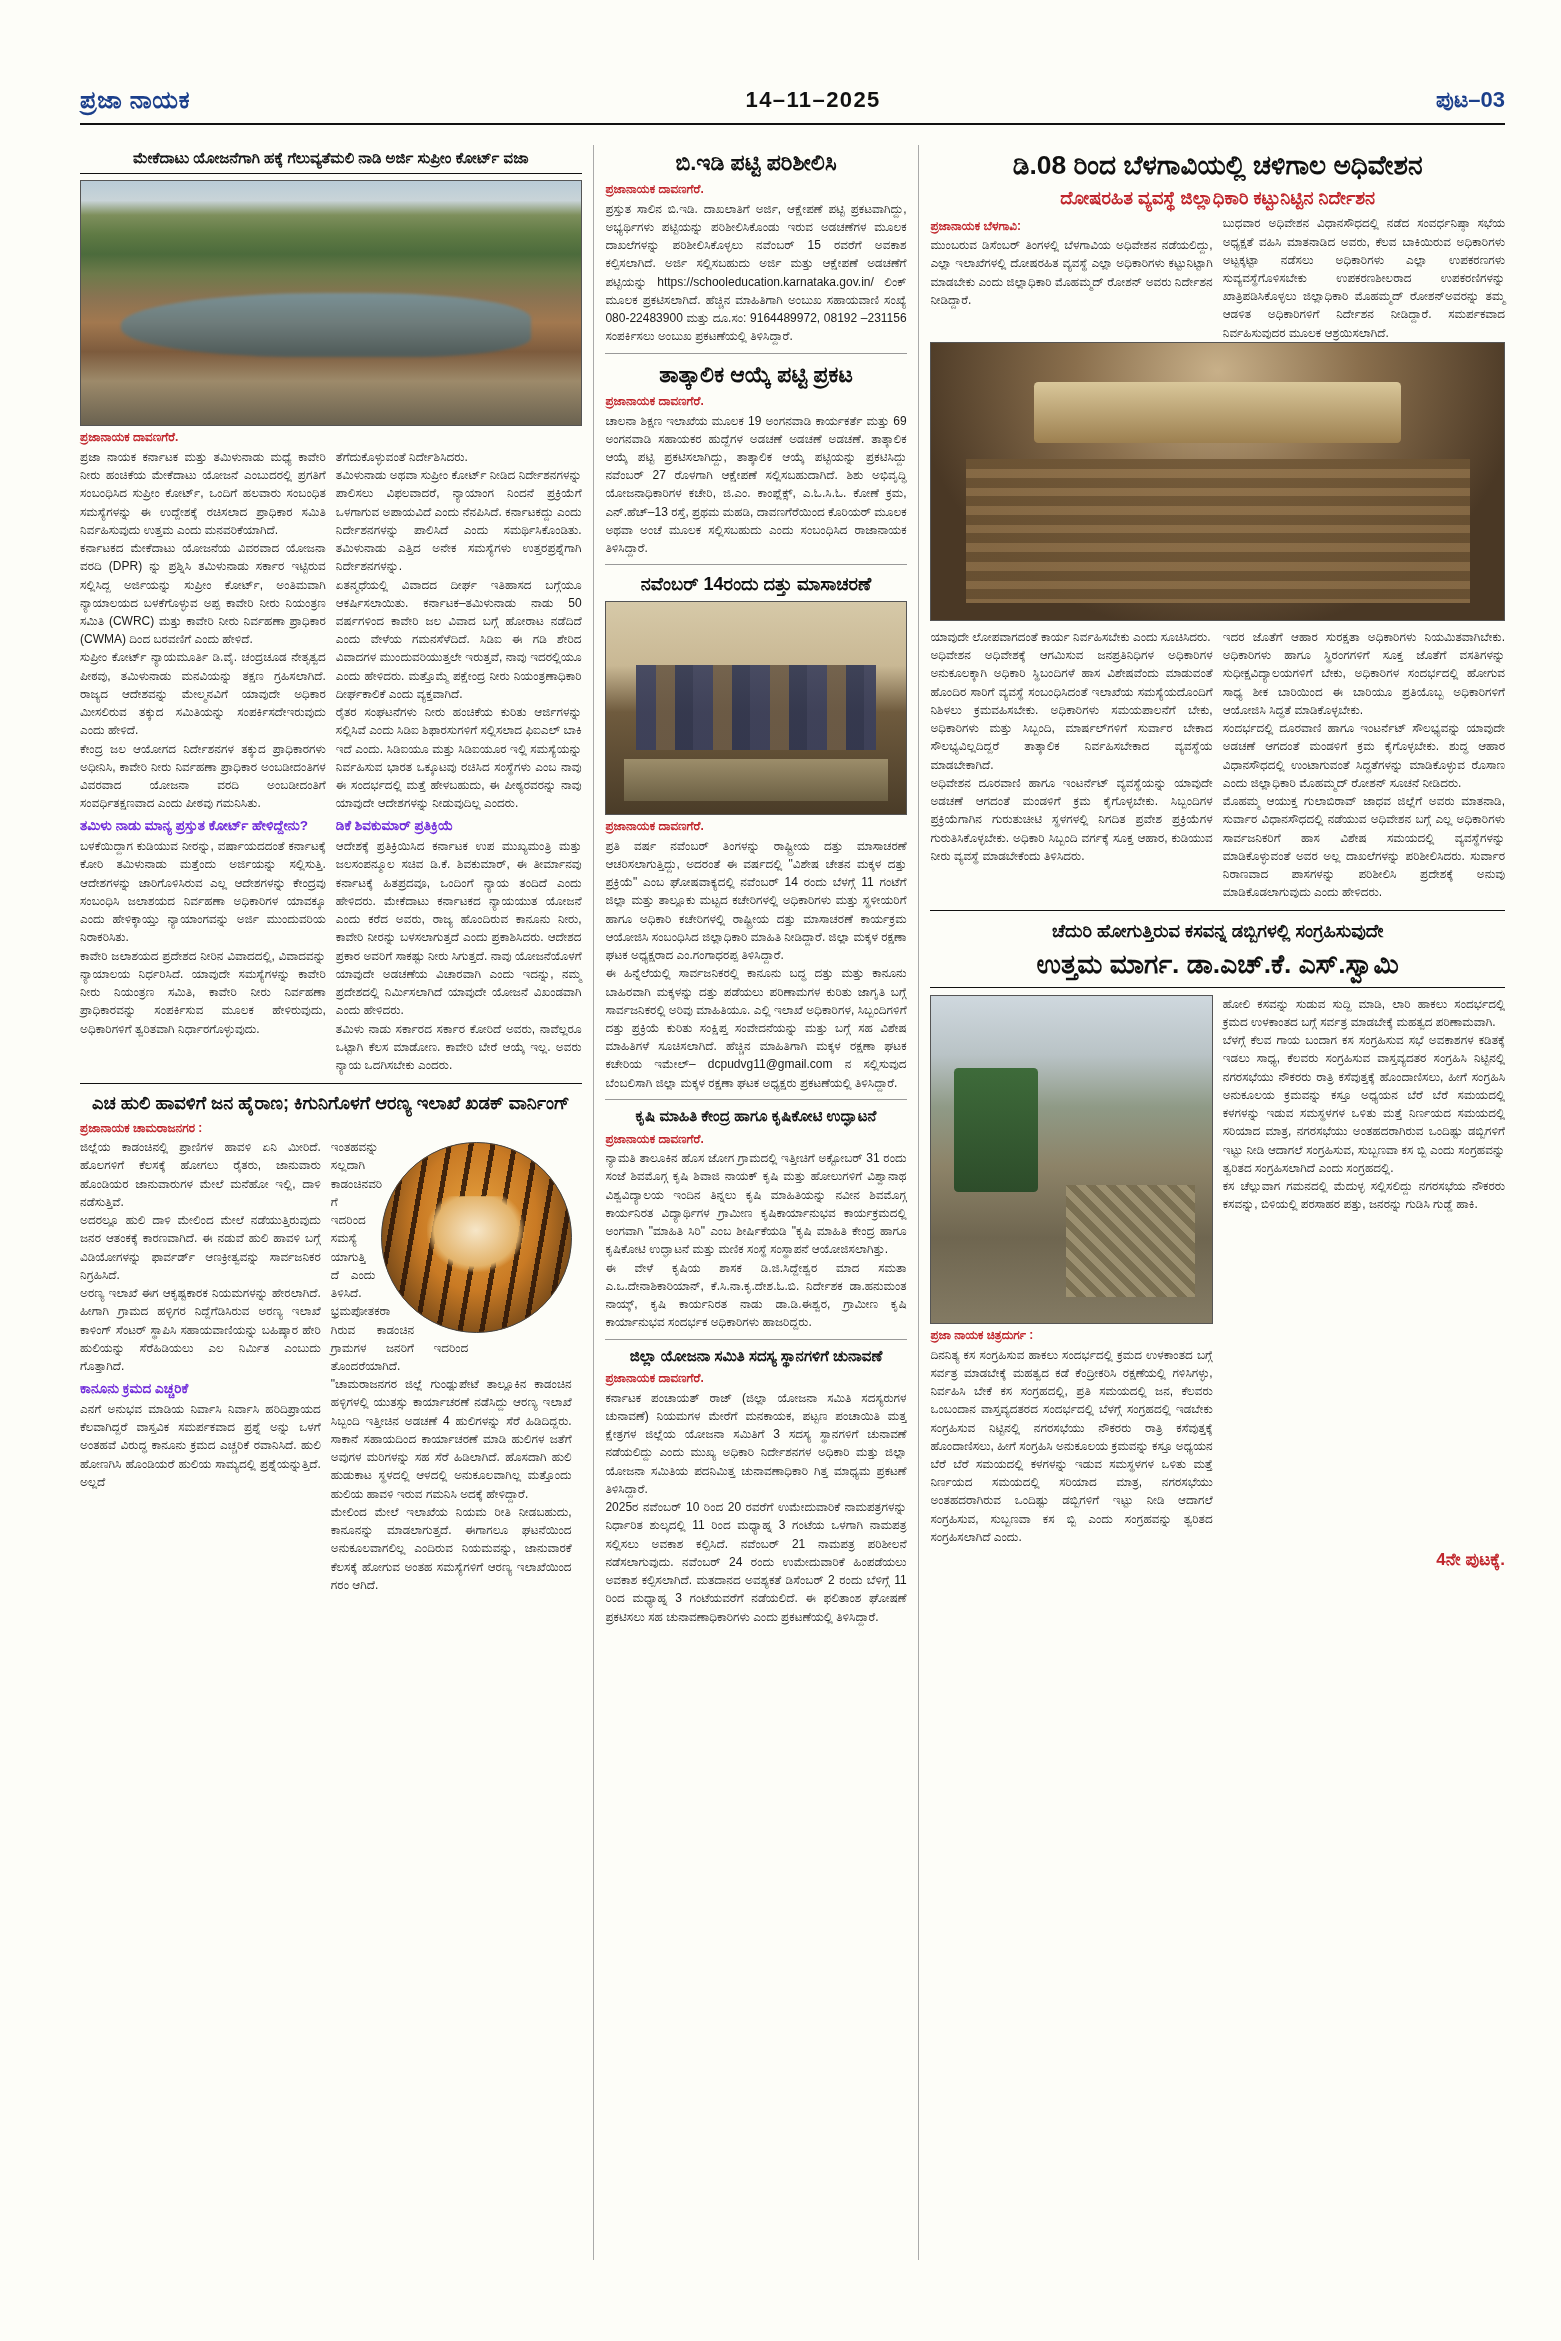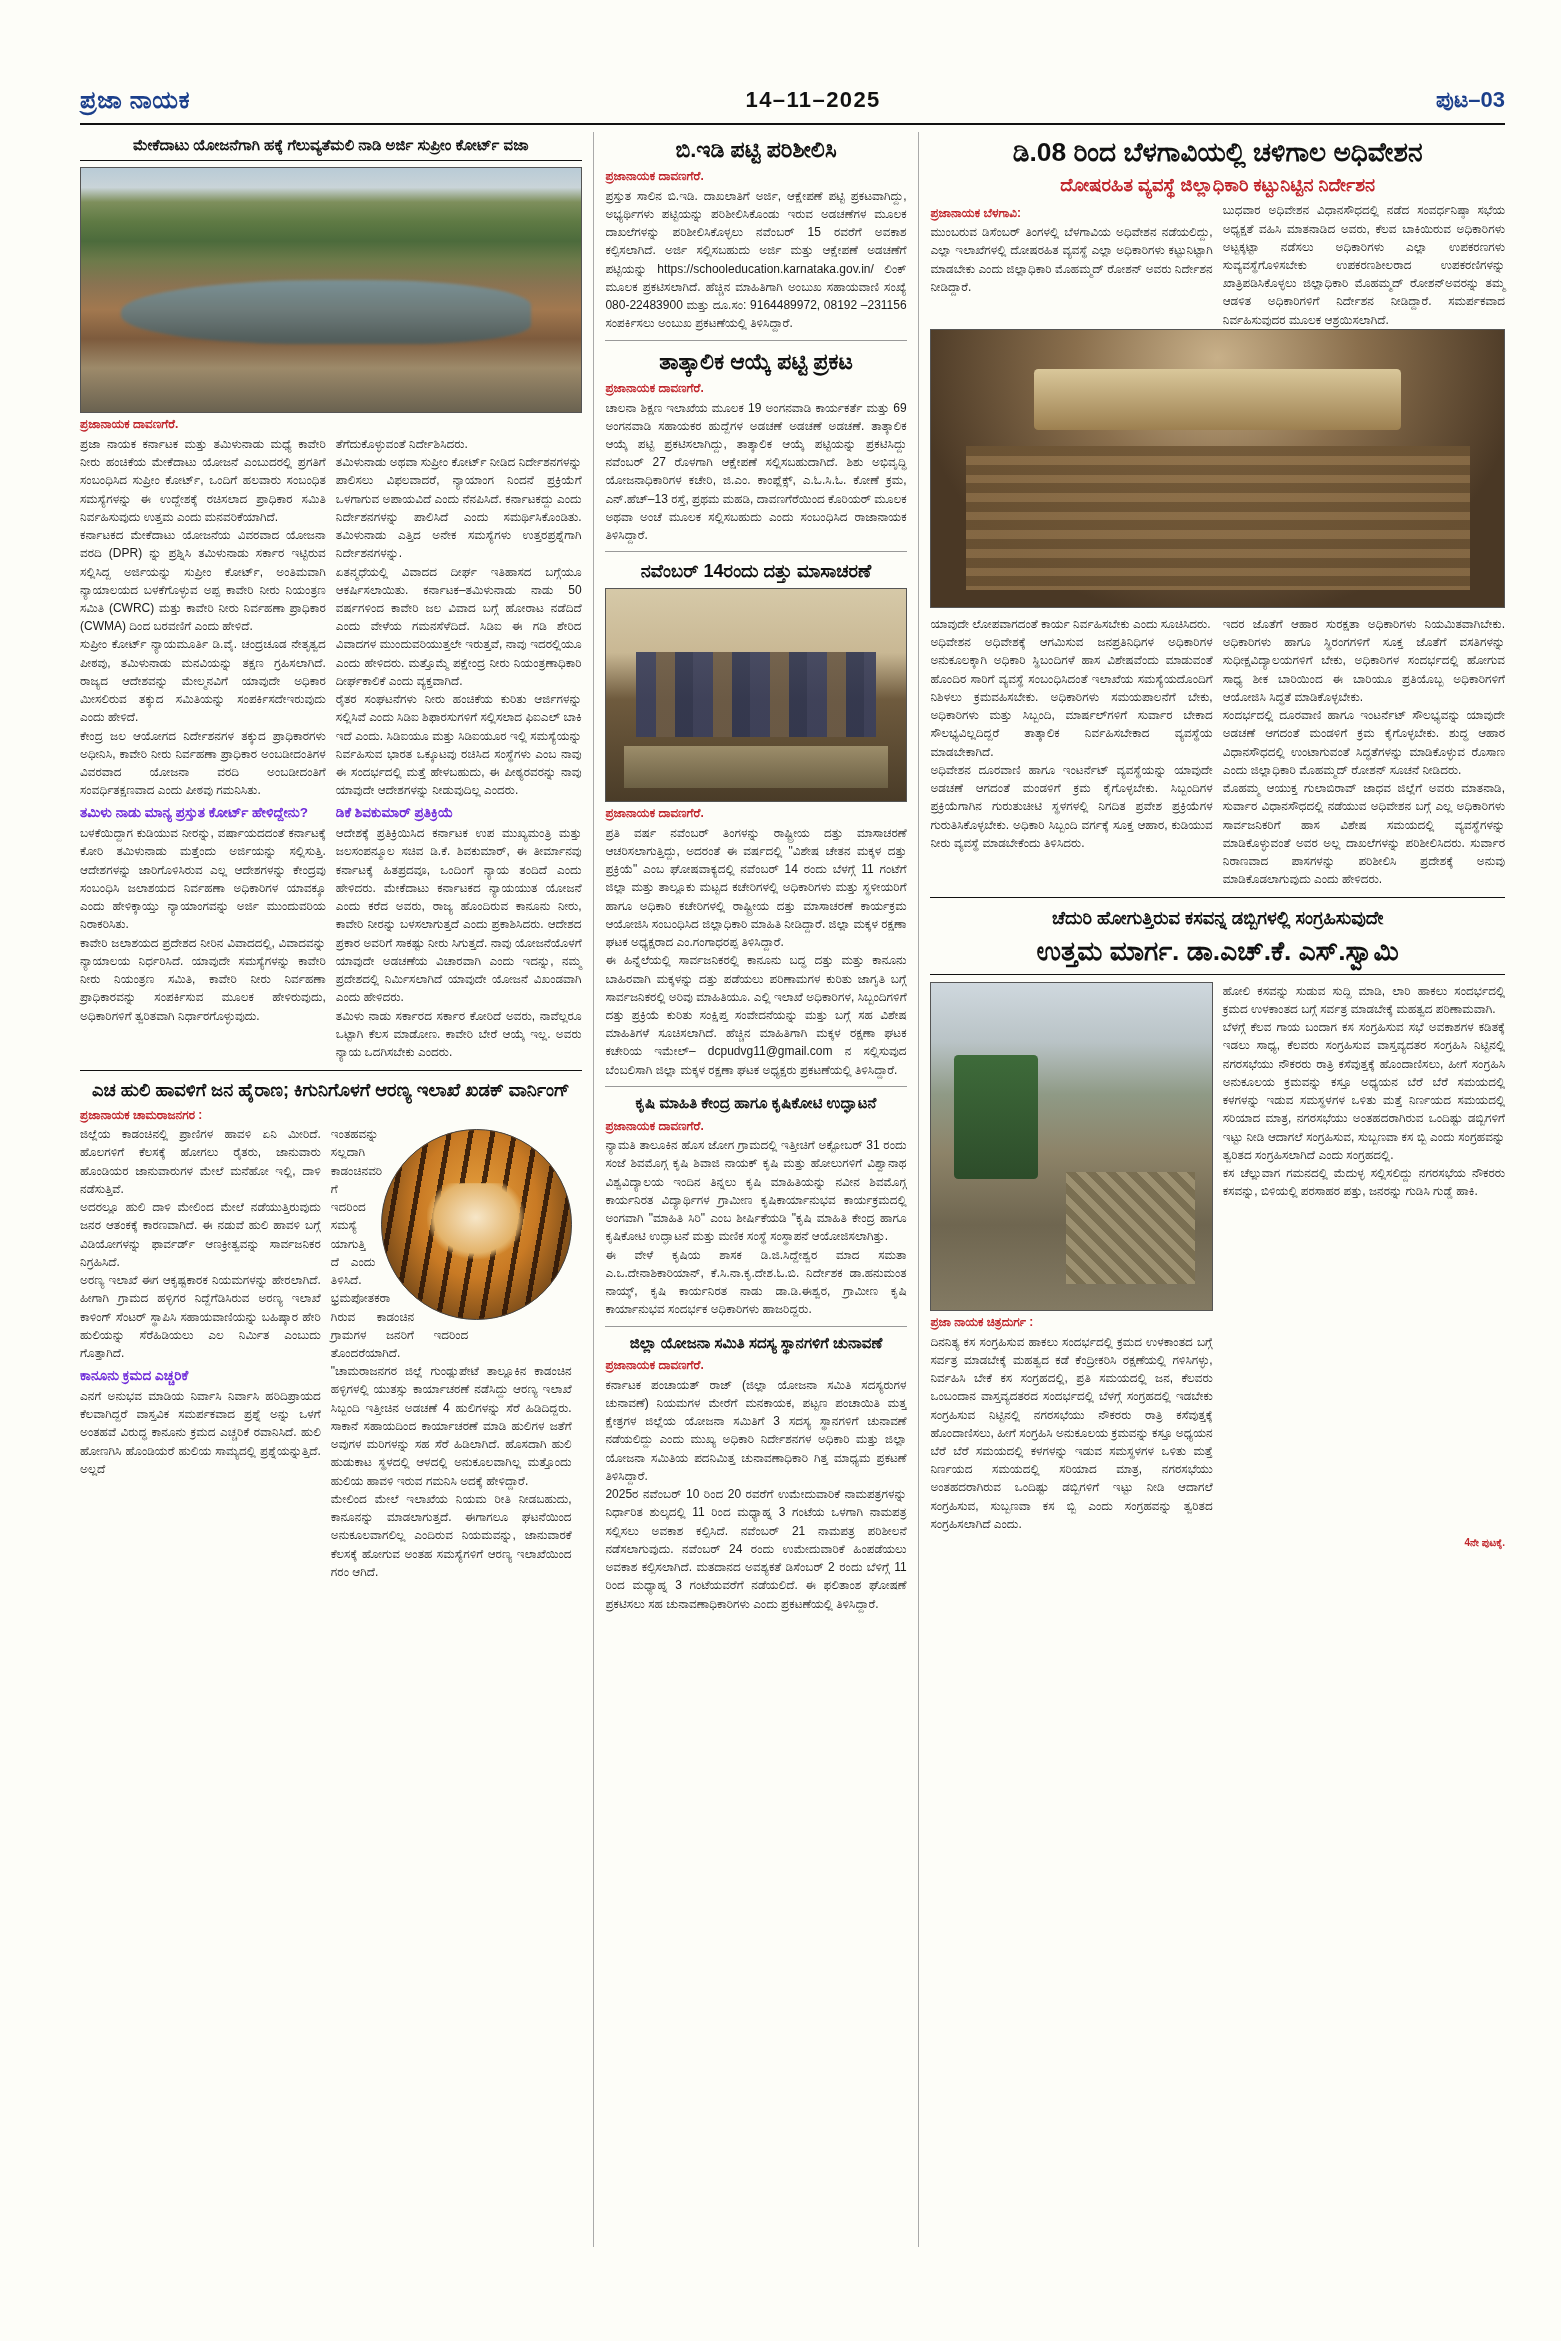--- a/index.html
+++ b/index.html
@@ -48,21 +48,21 @@
   }
   .masthead-right {
     font-size: 22px;
     font-weight: bold;
     color: #1b3f8b;
   }
 
   
   .columns {
     display: flex;
-    margin-top: 7px;
+    margin-top: 20px;
     height: 2115px;
   }
   .col {
     box-sizing: border-box;
   }
   .col-1 { width: 514px; padding-right: 11.4px; border-right: 0.7px solid #aaa; }
   .col-2 { width: 325px; padding: 0 11.4px; border-right: 0.7px solid #aaa; }
   .col-3 { width: 586px; padding-left: 11.4px; }
 
   
@@ -227,21 +227,21 @@
     position: absolute;
     left: 50%; top: 48%; width: 52%; height: 40%;
     transform: translate(-50%,-50%);
     background: radial-gradient(ellipse at 50% 45%, #f6e6c8 0%, #e3b36a 60%, rgba(227,179,106,0) 72%);
   }
 
   .clearfix:after { content: ""; display: block; clear: both; }
 
   .footer-note {
     color: #c0262c;
-    font-size: 10px;
+    font-size: 17px;
     font-weight: bold;
     text-align: right;
     margin-top: 4.3px;
   }
   .hr-thin { border-top: 0.7px solid #999; margin: 7.1px 0; }
   .hr-thick { border-top: 1.4px solid #111; margin: 8.6px 0; }
 </style>
 </head>
 <body>
 

